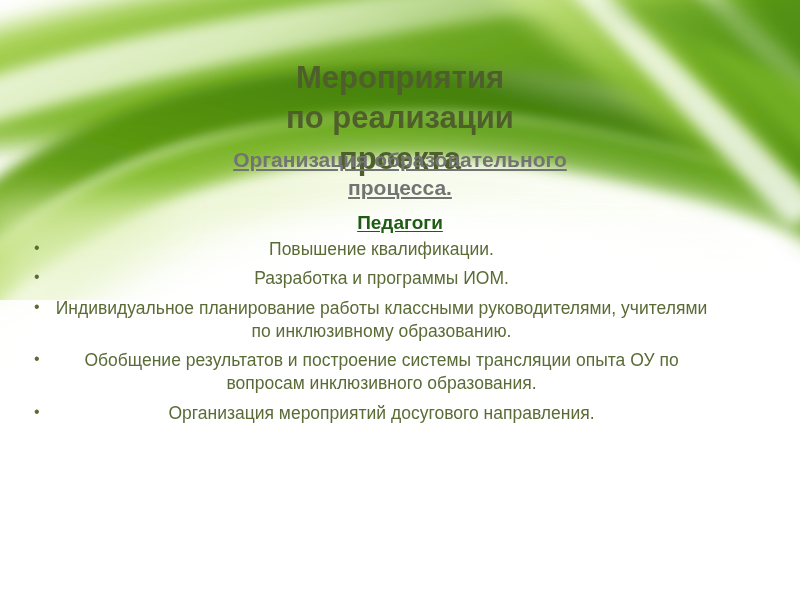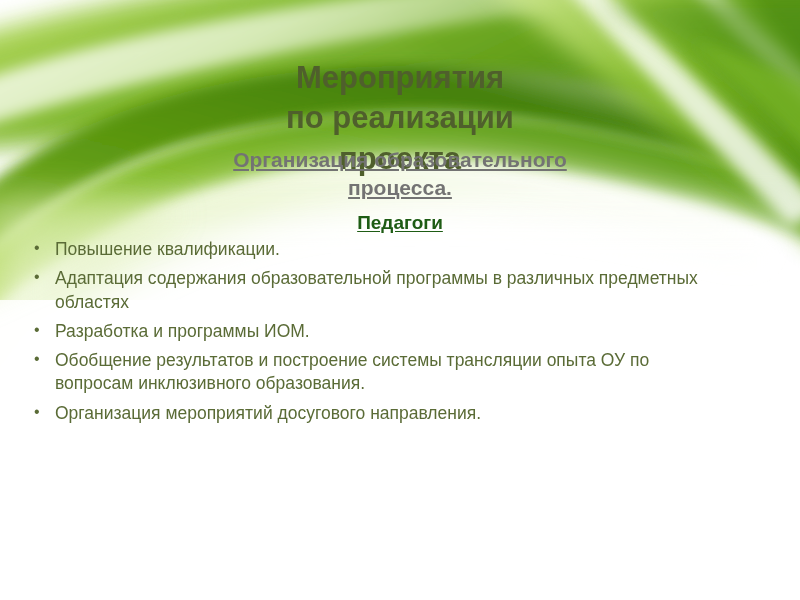--- a/index.html
+++ b/index.html
@@ -86,20 +86,21 @@
     padding: 0;
     list-style: none;
     color: #5a6b36;
     font-size: 17.5px;
     line-height: 1.33;
   }
   #bullet-list li {
     position: relative;
     padding-left: 27px;
     margin-bottom: 6px;
+    text-align: center;
   }
   #bullet-list li::before {
     content: "\2022";
     position: absolute;
     left: 6px;
     top: -1px;
     font-size: 16px;
     color: #5a6b36;
   }
 </style>
@@ -207,20 +208,20 @@
 по реализации
 проекта</div>
 
     <div id="subtitle-block">Организация образовательного
 процесса.</div>
 
     <div id="section-heading">Педагоги</div>
 
     <ul id="bullet-list">
       <li>Повышение квалификации.</li>
-      <li>Адаптация содержания образовательной программы в различных предметных областях</li>
       <li>Разработка и программы ИОМ.</li>
+      <li>Индивидуальное планирование работы классными руководителями, учителями по инклюзивному образованию.</li>
       <li>Обобщение результатов и   построение системы трансляции опыта ОУ по вопросам инклюзивного образования.</li>
       <li>Организация мероприятий досугового направления.</li>
     </ul>
 
   </div>
 </div>
 
 </body></html>

